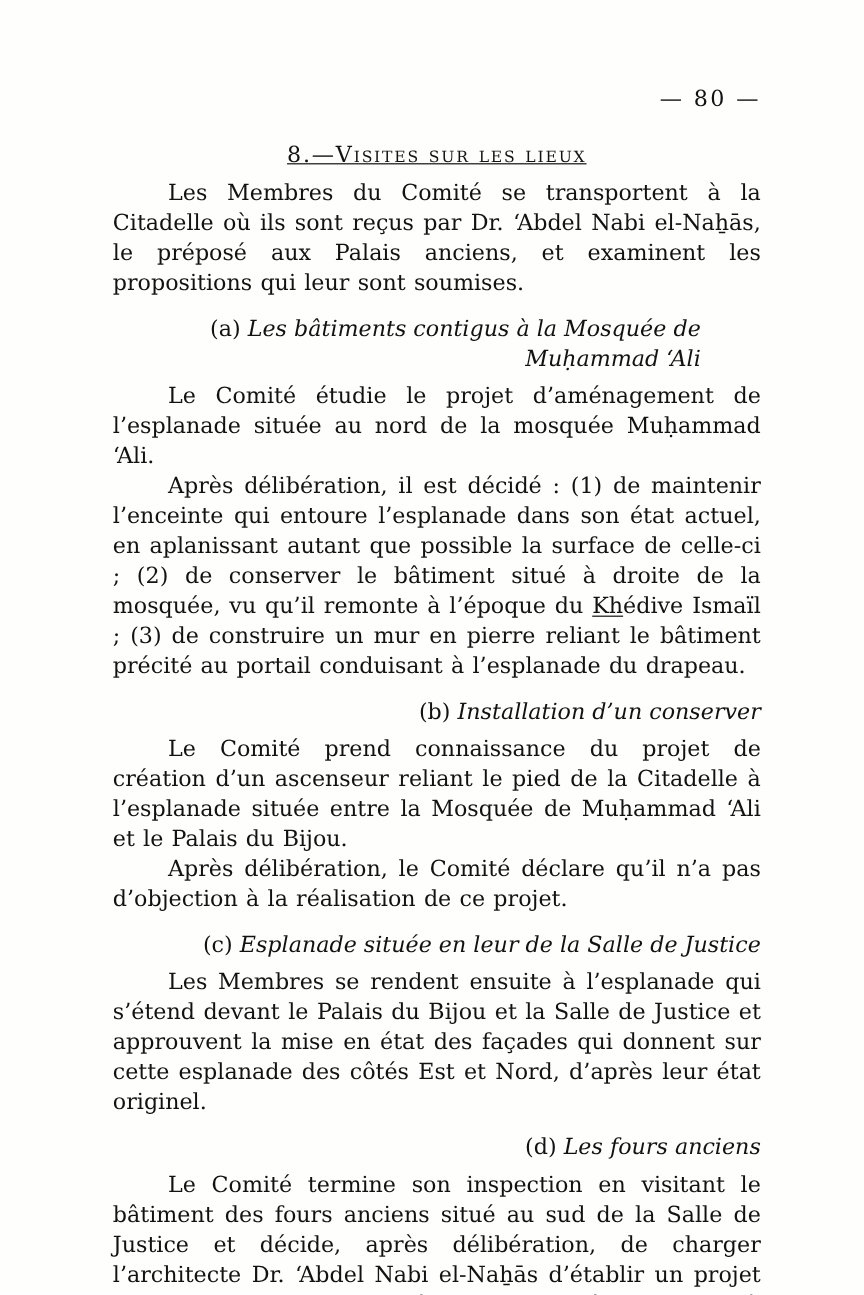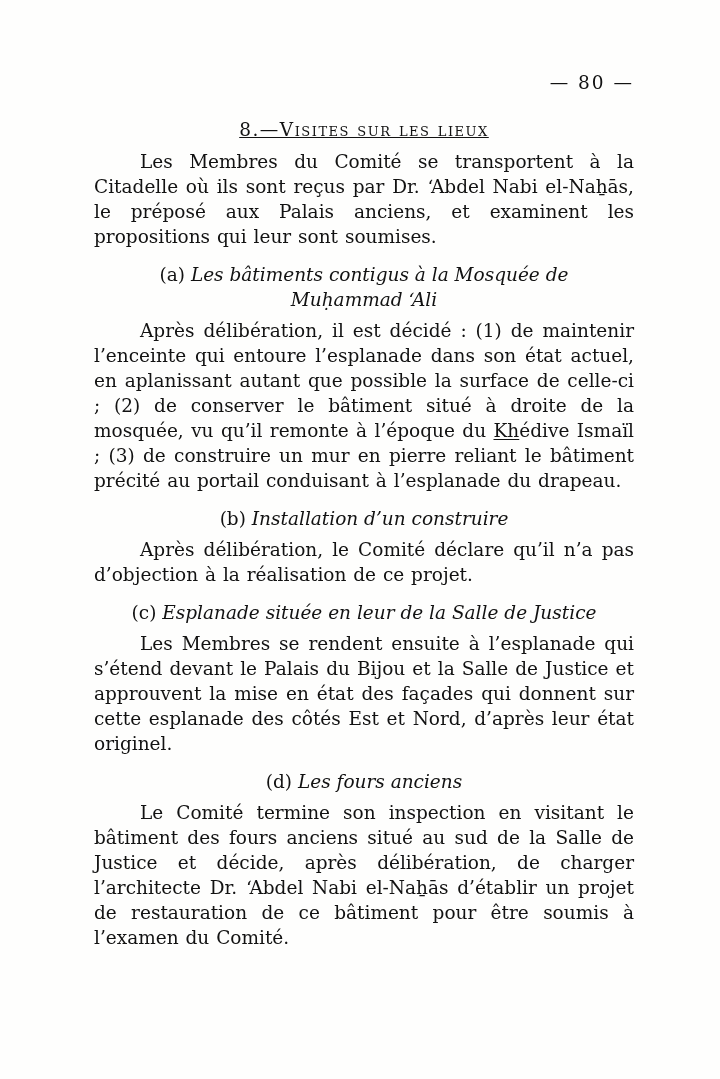--- a/index.html
+++ b/index.html
@@ -30,21 +30,21 @@
     margin: 0 0 7px 0;
     text-decoration: underline;
   }
   .para {
     text-align: justify;
     text-indent: 46px;
     margin: 0 0;
     word-spacing: 1px;
   }
   .sub-heading {
-    text-align: center;
+    text-align: right;
     font-size: 18.5px;
     font-weight: normal;
     margin: 13px auto 6px auto;
   }
   .sub-heading .title { font-style: italic; }
   .sub-heading.narrow { max-width: 440px; }
   .u { text-decoration: underline; text-underline-offset: 2px; }
 </style>
 </head>
 <body>
@@ -52,25 +52,27 @@
 <div class="page">
 
   <div class="page-number">— 80 —</div>
 
   <div class="main-heading">8.—Visites sur les lieux</div>
 
   <p class="para">Les Membres du Comité se transportent à la Citadelle où ils sont reçus par Dr. ‘Abdel Nabi el-Naẖās, le préposé aux Palais anciens, et examinent les propositions qui leur sont soumises.</p>
 
   <div class="sub-heading narrow"><span>(a)</span> <span class="title">Les bâtiments contigus à la Mosquée de Muḥammad ‘Ali</span></div>
 
+  <p class="para">Le Comité étudie le projet d’aménagement de l’esplanade située au nord de la mosquée Muḥammad ‘Ali.</p>
 
   <p class="para"><span>Après délibération, il est décidé : (1) de maintenir l’enceinte qui entoure l’esplanade dans son état actuel, en aplanissant autant que possible la surface de celle-ci ; (2) de conserver le bâtiment situé à droite de la mosquée, vu qu’il remonte à l’époque du </span><span class="u">Kh</span><span>édive Ismaïl ; (3) de construire un mur en pierre reliant le bâtiment précité au portail conduisant à l’esplanade du drapeau.</span></p>
 
-  <div class="sub-heading"><span>(b)</span> <span class="title">Installation d’un construire</span></div>
+  <div class="sub-heading"><span>(b)</span> <span class="title">Installation d’un conserver</span></div>
 
+  <p class="para">Le Comité prend connaissance du projet de création d’un ascenseur reliant le pied de la Citadelle à l’esplanade située entre la Mosquée de Muḥammad ‘Ali et le Palais du Bijou.</p>
 
   <p class="para">Après délibération, le Comité déclare qu’il n’a pas d’objection à la réalisation de ce projet.</p>
 
   <div class="sub-heading"><span>(c)</span> <span class="title">Esplanade située en leur de la Salle de Justice</span></div>
 
   <p class="para">Les Membres se rendent ensuite à l’esplanade qui s’étend devant le Palais du Bijou et la Salle de Justice et approuvent la mise en état des façades qui donnent sur cette esplanade des côtés Est et Nord, d’après leur état originel.</p>
 
   <div class="sub-heading"><span>(d)</span> <span class="title">Les fours anciens</span></div>
 
   <p class="para">Le Comité termine son inspection en visitant le bâtiment des fours anciens situé au sud de la Salle de Justice et décide, après délibération, de charger l’architecte Dr. ‘Abdel Nabi el-Naẖās d’établir un projet de restauration de ce bâtiment pour être soumis à l’examen du Comité.</p>

